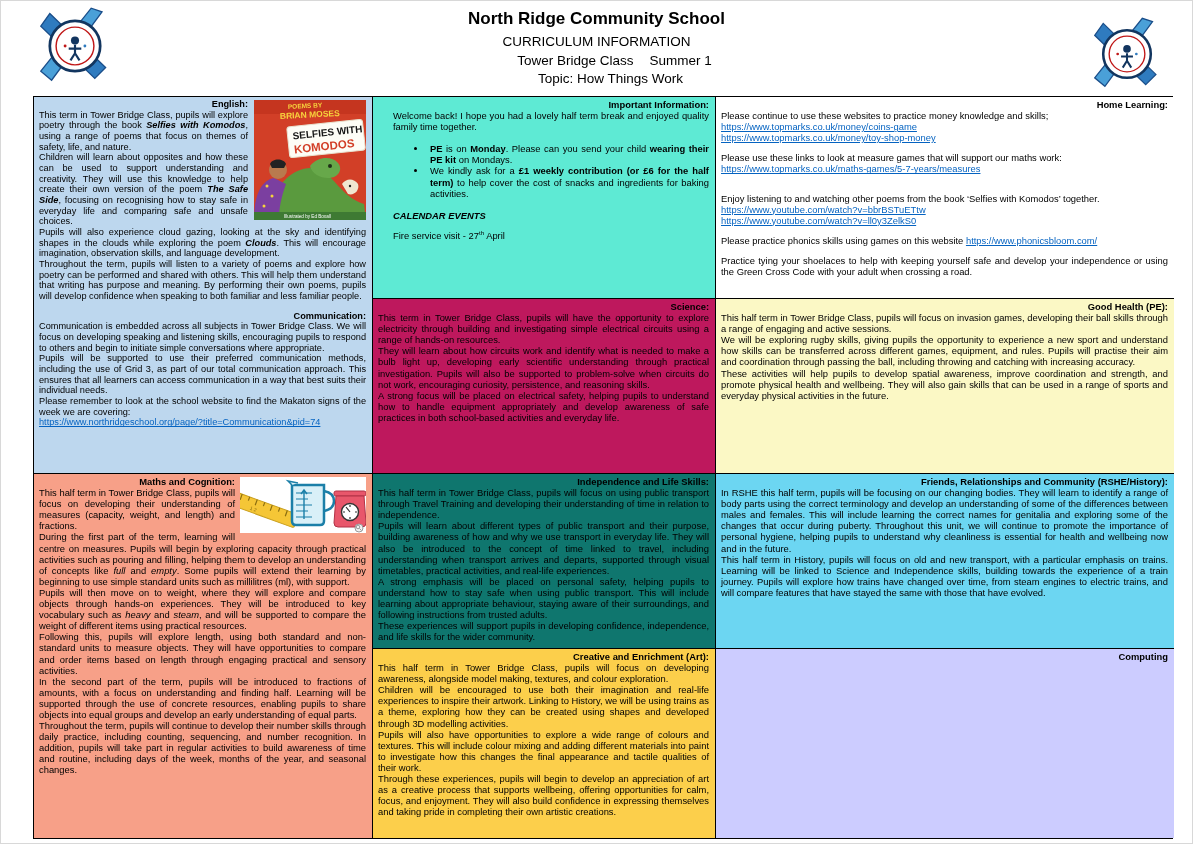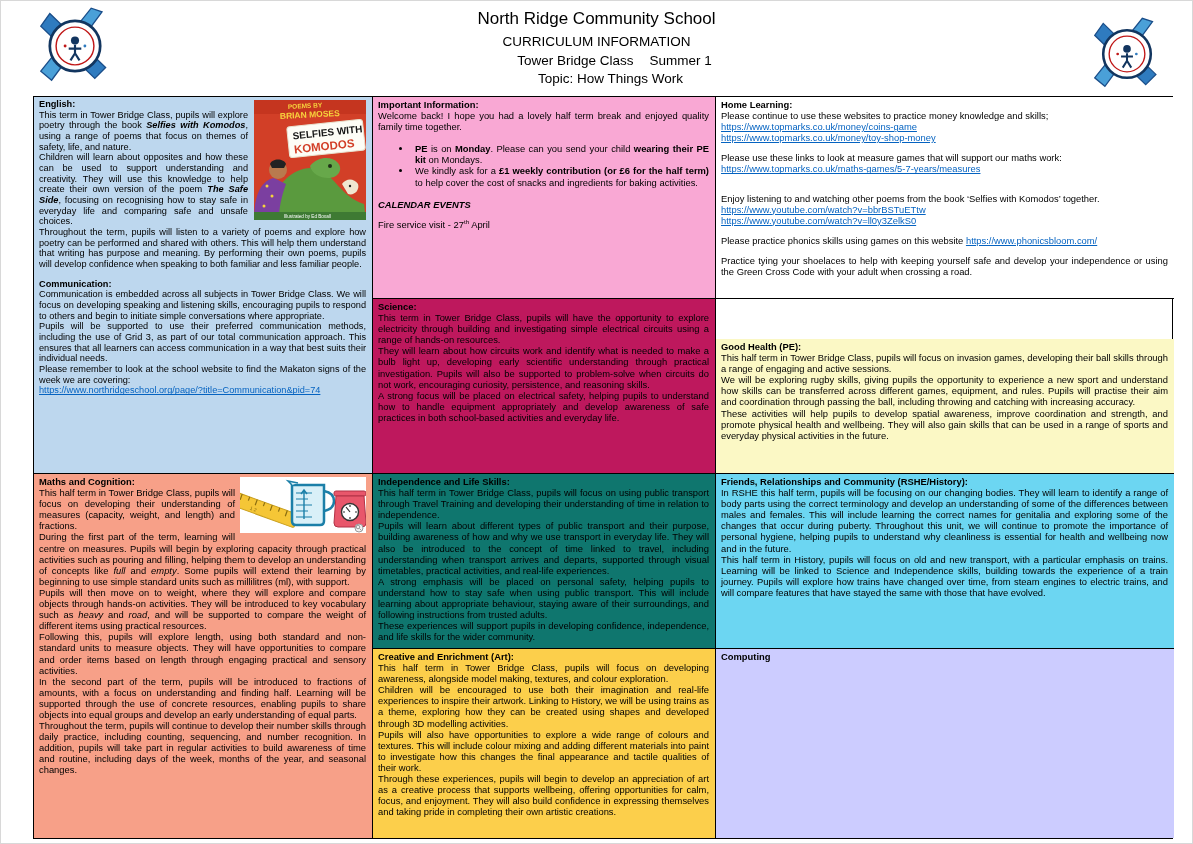--- a/index.html
+++ b/index.html
@@ -6,21 +6,21 @@
   html,body { width:1193px; height:844px; }
   body {
     font-family:"Liberation Sans", sans-serif;
     background:#fff; position:relative; overflow:hidden;
     --link-color:#0563c1;
   }
   .page { position:absolute; inset:0; border:1px solid #d8d8d8; background:#fff; }
 
   
   .header { position:absolute; top:8px; left:0; width:100%; text-align:center; }
-  .h-school { font-size:17px; font-weight:normal; }
+  .h-school { font-size:17px; font-weight:bold; }
   .h-curr   { font-size:13.5px; margin-top:5px; }
   .h-class-row { font-size:13.5px; margin-top:4px; display:flex; justify-content:center; gap:16px;padding-left:36px; }
   .h-topic  { font-size:13.5px; margin-top:3px;padding-left:28px; }
   .logo { position:absolute; }
   .logo-left  { left:38px; top:6px; }
   .logo-right { left:1092px; top:16px; }
 
   
   .grid {
     position:absolute; left:32px; top:95px; width:1140px; height:743px;
@@ -29,21 +29,21 @@
     grid-template-rows:202px 175px 175px 1fr;
     border:1px solid #000;
     background:#fff;
   }
   .cell { padding:2px 6px 2px 5px; font-size:9.4px; line-height:1.18; overflow:hidden; }
   .cell.compact { font-size:9.2px; line-height:1.16; }
   .br { border-right:1px solid #000; }
   .bb { border-bottom:1px solid #000; }
 
   .cell p { text-align:justify; }
-  .cell p.hd { text-align:left; font-weight:bold; }
+  .cell p.hd { text-align:right; font-weight:bold; }
   .gap { height:9px; }
   .cell ul { margin:2px 0; padding-left:34px; }
   .cell li { text-align:justify; padding-left:3px; }
   .b { font-weight:bold; }
   .i { font-style:italic; }
   sup { font-size:0.65em; vertical-align:super; line-height:0; }
   .lnk { color:var(--link-color); text-decoration:underline; word-break:break-all; cursor:pointer; }
 
   
   .bookcover { float:right; width:112px; height:120px; margin:1px 0 3px 6px; }
@@ -116,31 +116,32 @@
           <path d="M88 84 C92 78 100 78 104 84 C106 90 100 96 94 94 Z" fill="#f0e6d0"></path>
           <circle cx="96" cy="86" r="1.2" fill="#222222"></circle>
           <rect y="112" width="112" height="8" fill="#3e7a33"></rect>
           <text x="30" y="118" font-size="4.6" fill="#ffffff">Illustrated by Ed Boxall</text>
         </svg>
       </div>
       <div>
           <p class="hd"><span>English:</span></p>
           <p><span>This term in Tower Bridge Class, pupils will explore poetry through the book </span><span class="b i">Selfies with Komodos</span><span>, using a range of poems that focus on themes of safety, life, and nature.</span></p>
           <p><span>Children will learn about opposites and how these can be used to support understanding and creativity. They will use this knowledge to help create their own version of the poem </span><span class="b i">The Safe Side</span><span>, focusing on recognising how to stay safe in everyday life and comparing safe and unsafe choices.</span></p>
+          <p><span>Pupils will also experience cloud gazing, looking at the sky and identifying shapes in the clouds while exploring the poem </span><span class="b i">Clouds</span><span>. This will encourage imagination, observation skills, and language development.</span></p>
           <p><span>Throughout the term, pupils will listen to a variety of poems and explore how poetry can be performed and shared with others. This will help them understand that writing has purpose and meaning. By performing their own poems, pupils will develop confidence when speaking to both familiar and less familiar people.</span></p>
           <div class="gap"></div>
           <p class="hd"><span>Communication:</span></p>
           <p><span>Communication is embedded across all subjects in Tower Bridge Class. We will focus on developing speaking and listening skills, encouraging pupils to respond to others and begin to initiate simple conversations where appropriate.</span></p>
           <p><span>Pupils will be supported to use their preferred communication methods, including the use of Grid 3, as part of our total communication approach. This ensures that all learners can access communication in a way that best suits their individual needs.</span></p>
           <p><span>Please remember to look at the school website to find the Makaton signs of the week we are covering:</span></p>
           <p><a href="#" class="lnk">https://www.northridgeschool.org/page/?title=Communication&amp;pid=74</a></p>
         </div>
     </section>
 
-    <section class="cell br bb" style="grid-area: 1 / 2 / 2 / 3; background: #f9a8d4;">
+    <section class="cell br bb" style="grid-area: 1 / 2 / 2 / 3; background: #5eead4; padding-left: 20px;">
       <div>
           <p class="hd"><span>Important Information:</span></p>
           <p><span>Welcome back! I hope you had a lovely half term break and enjoyed quality family time together.</span></p>
           <div class="gap"></div>
           <ul>
             <li><span class="b">PE</span><span> is on </span><span class="b">Monday</span><span>. Please can you send your child </span><span class="b">wearing their PE kit</span><span> on Mondays.</span></li>
             <li><span>We kindly ask for a </span><span class="b">£1 weekly contribution (or £6 for the half term)</span><span> to help cover the cost of snacks and ingredients for baking activities.</span></li>
           </ul>
           <div class="gap"></div>
           <p><span class="b i">CALENDAR EVENTS</span></p>
@@ -172,21 +173,21 @@
 
     <section class="cell br bb" style="grid-area: 2 / 2 / 3 / 3; background: #be185d;">
       <div>
           <p class="hd"><span>Science:</span></p>
           <p><span>This term in Tower Bridge Class, pupils will have the opportunity to explore electricity through building and investigating simple electrical circuits using a range of hands-on resources.</span></p>
           <p><span>They will learn about how circuits work and identify what is needed to make a bulb light up, developing early scientific understanding through practical investigation. Pupils will also be supported to problem-solve when circuits do not work, encouraging curiosity, persistence, and reasoning skills.</span></p>
           <p><span>A strong focus will be placed on electrical safety, helping pupils to understand how to handle equipment appropriately and develop awareness of safe practices in both school-based activities and everyday life.</span></p>
         </div>
     </section>
 
-    <section class="cell bb" style="grid-area: 2 / 3 / 3 / 4; background: rgb(251, 248, 197); margin-top: 40px;">
+    <section class="cell bb" style="grid-area: 2 / 3 / 3 / 4; background: rgb(251, 248, 197);">
       <div>
           <p class="hd"><span>Good Health (PE):</span></p>
           <p><span>This half term in Tower Bridge Class, pupils will focus on invasion games, developing their ball skills through a range of engaging and active sessions.</span></p>
           <p><span>We will be exploring rugby skills, giving pupils the opportunity to experience a new sport and understand how skills can be transferred across different games, equipment, and rules. Pupils will practise their aim and coordination through passing the ball, including throwing and catching with increasing accuracy.</span></p>
           <p><span>These activities will help pupils to develop spatial awareness, improve coordination and strength, and promote physical health and wellbeing. They will also gain skills that can be used in a range of sports and everyday physical activities in the future.</span></p>
         </div>
     </section>
 
     <section class="cell br" style="grid-area: 3 / 1 / 5 / 2; background: rgb(247, 160, 136);">
       <div class="measures">
@@ -210,21 +211,21 @@
             <circle cx="119" cy="51" r="4" fill="#f2f2f2" stroke="#9a9a9a"></circle>
             <circle cx="118" cy="50" r="1.8" fill="none" stroke="#9a9a9a"></circle>
             <path d="M119.5 51.5 L121.5 53.5" stroke="#9a9a9a" stroke-width="1"></path>
           </g>
         </svg>
       </div>
       <div>
           <p class="hd"><span>Maths and Cognition:</span></p>
           <p><span>This half term in Tower Bridge Class, pupils will focus on developing their understanding of measures (capacity, weight, and length) and fractions.</span></p>
           <p><span>During the first part of the term, learning will centre on measures. Pupils will begin by exploring capacity through practical activities such as pouring and filling, helping them to develop an understanding of concepts like </span><span class="i">full</span><span> and </span><span class="i">empty</span><span>. Some pupils will extend their learning by beginning to use simple standard units such as millilitres (ml), with support.</span></p>
-          <p><span>Pupils will then move on to weight, where they will explore and compare objects through hands-on activities. They will be introduced to key vocabulary such as </span><span class="i">heavy</span><span> and </span><span class="i">road</span><span>, and will be supported to compare the weight of different items using practical resources.</span></p>
+          <p><span>Pupils will then move on to weight, where they will explore and compare objects through hands-on experiences. They will be introduced to key vocabulary such as </span><span class="i">heavy</span><span> and </span><span class="i">steam</span><span>, and will be supported to compare the weight of different items using practical resources.</span></p>
           <p><span>Following this, pupils will explore length, using both standard and non-standard units to measure objects. They will have opportunities to compare and order items based on length through engaging practical and sensory activities.</span></p>
           <p><span>In the second part of the term, pupils will be introduced to fractions of amounts, with a focus on understanding and finding half. Learning will be supported through the use of concrete resources, enabling pupils to share objects into equal groups and develop an early understanding of equal parts.</span></p>
           <p><span>Throughout the term, pupils will continue to develop their number skills through daily practice, including counting, sequencing, and number recognition. In addition, pupils will take part in regular activities to build awareness of time and routine, including days of the week, months of the year, and seasonal changes.</span></p>
         </div>
     </section>
 
     <section class="cell br bb" style="grid-area: 3 / 2 / 4 / 3; background: #0f766e;">
       <div>
           <p class="hd"><span>Independence and Life Skills:</span></p>
           <p><span>This half term in Tower Bridge Class, pupils will focus on using public transport through Travel Training and developing their understanding of time in relation to independence.</span></p>

